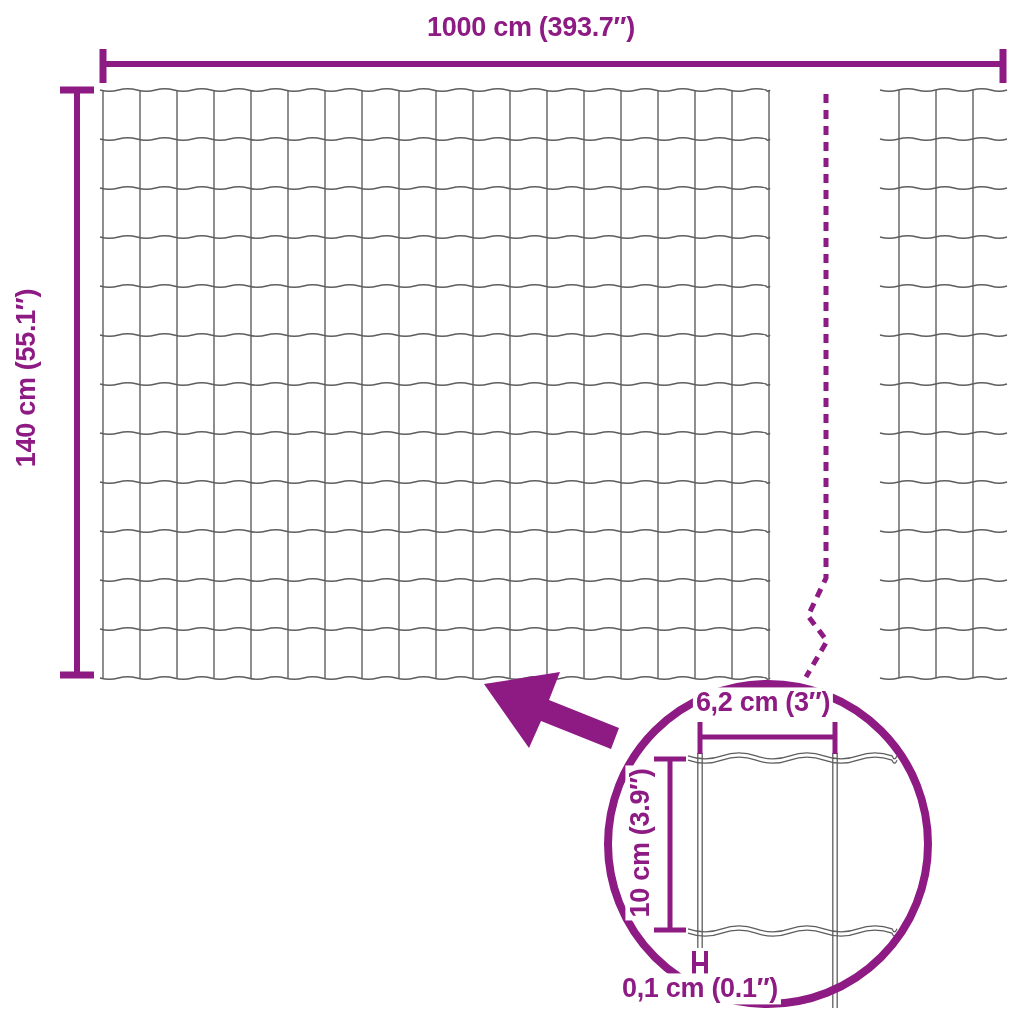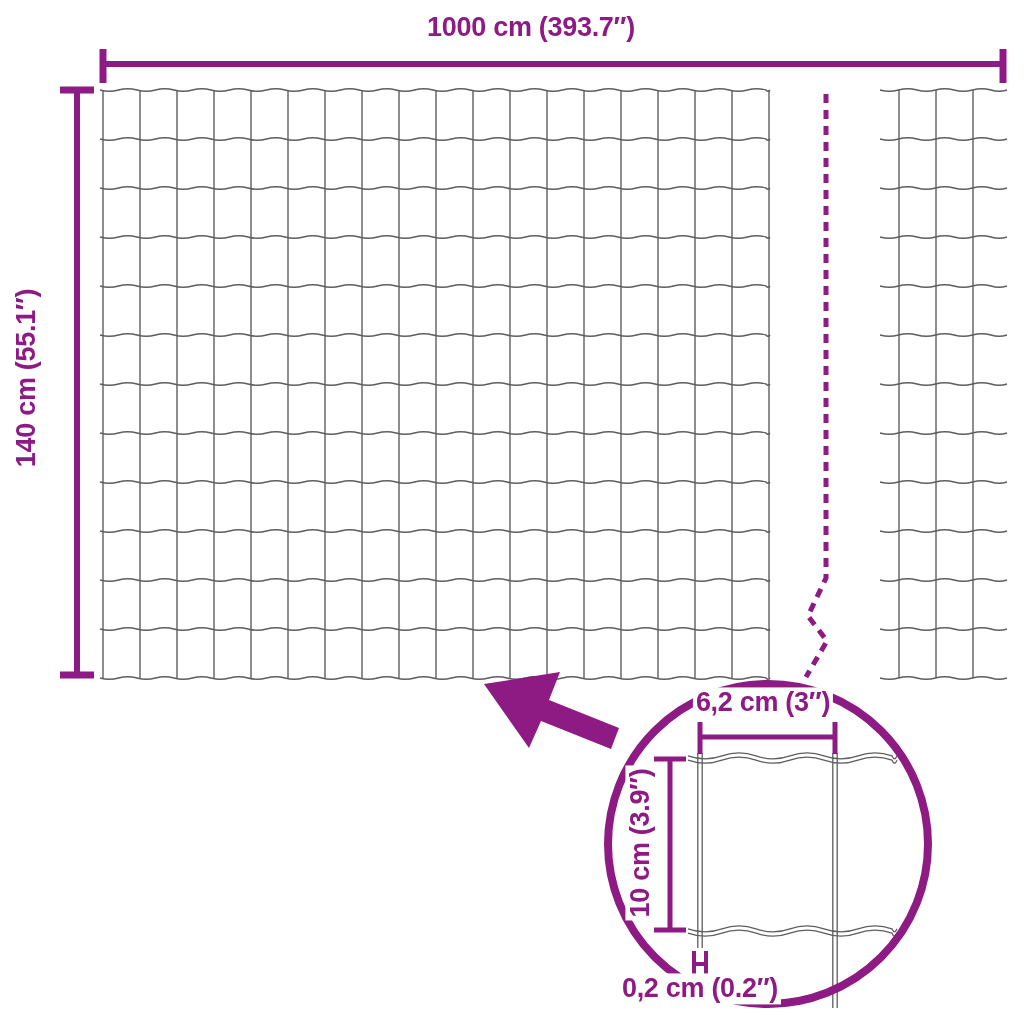--- a/index.html
+++ b/index.html
@@ -116,14 +116,14 @@
   </svg>
 
   <div class="lbl" style="left:531px;top:28px">1000 cm (393.7″)</div>
 
   <div class="lbl rot" style="left:27px;top:378px">140 cm (55.1″)</div>
 
   <div class="lbl" style="left:763px;top:703px;padding:1px 3px">6,2 cm (3″)</div>
 
   <div class="lbl rot" style="left:641px;top:843px;padding:1px 3px">10 cm (3.9″)</div>
 
-  <div class="lbl" style="left:700px;top:989px;padding:1px 3px">0,2 cm (0.2″)</div>
+  <div class="lbl" style="left:700px;top:989px;padding:1px 3px">0,1 cm (0.1″)</div>
 </div>
 
 </body></html>

